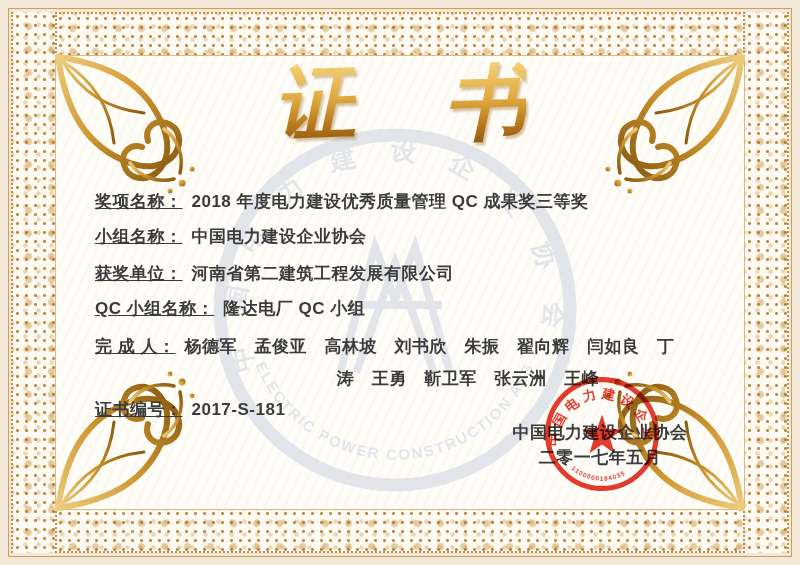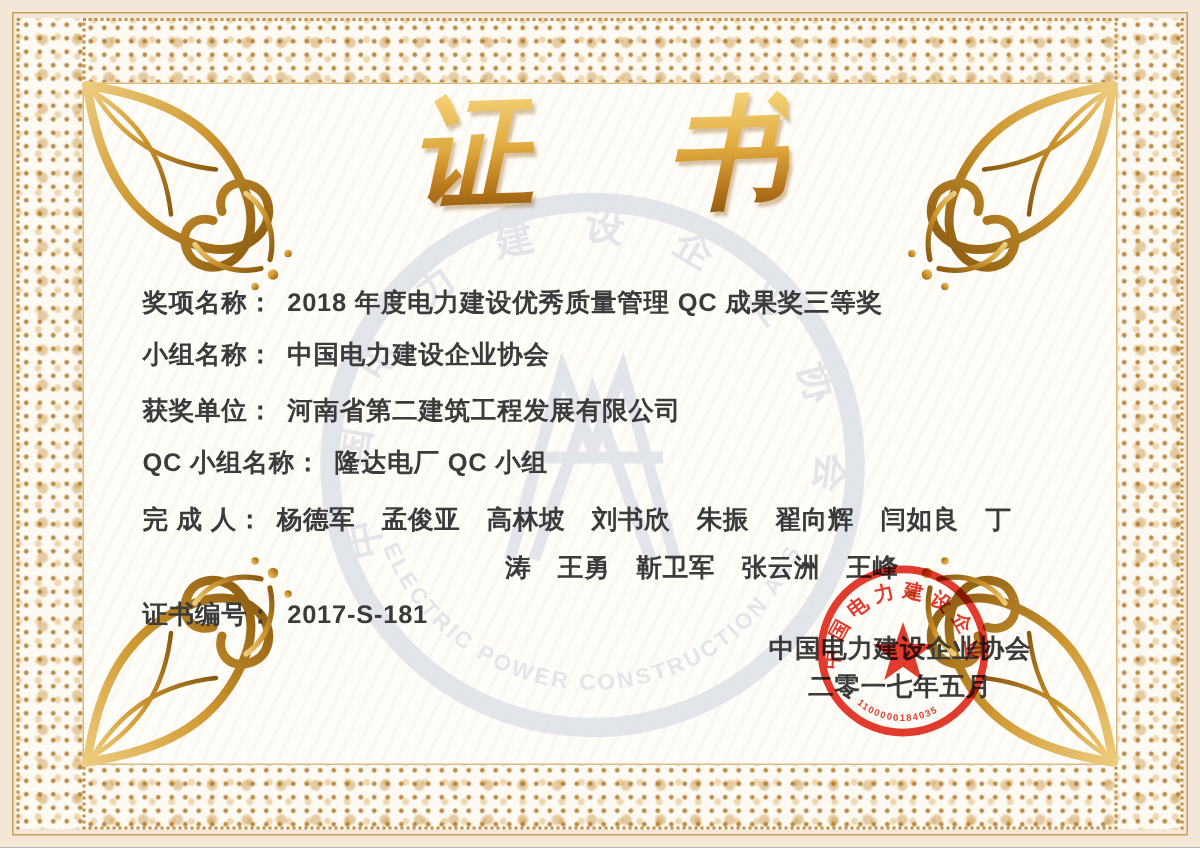--- a/index.html
+++ b/index.html
@@ -41,21 +41,21 @@
     font-size:82px; font-weight:bold; font-style:italic; line-height:1;
     background:linear-gradient(180deg,#f4d276 0%,#e0a93e 45%,#b5761b 78%,#8f5a10 100%);
     -webkit-background-clip:text; background-clip:text; color:transparent;
     transform:rotate(-2deg);
   }
   .row{
     position:absolute; left:95px; right:40px; z-index:2;
     font-size:17px; font-weight:700; color:#3b3b3b; letter-spacing:.5px; line-height:22px;
     white-space:nowrap;
   }
-  .row .lbl{margin-right:9px;}
+  .row .lbl{margin-right:9px;text-decoration:underline;}
   .row-cont{left:176px;text-align:center;}
   .issuer-block{
     position:absolute; left:497px; width:206px; text-align:center; z-index:2;
     font-size:17px; font-weight:700; color:#3b3b3b; letter-spacing:.5px; white-space:nowrap;
   }
   .seal{position:absolute; left:542px; top:374px; width:120px; height:120px; z-index:3; mix-blend-mode:multiply; opacity:.92; pointer-events:none;}
 </style>
 </head>
 <body>
 

